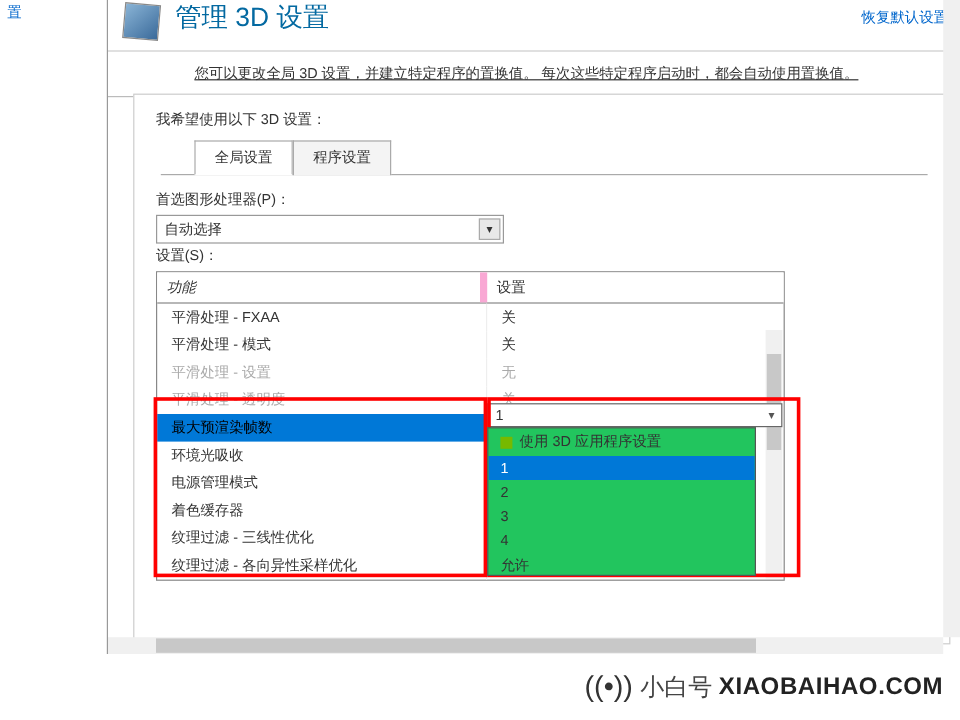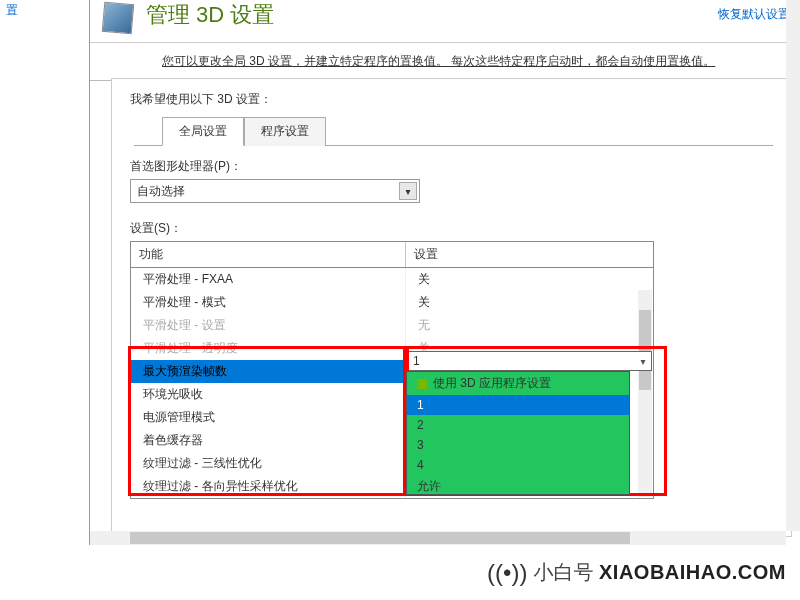--- a/index.html
+++ b/index.html
@@ -74,21 +74,21 @@
       justify-content: center;
     }
     .header .icon-3d-inner {
       width: 30px; height: 30px;
       background: linear-gradient(135deg, #8ab4d6, #3a6a9a);
       border: 1px solid #888;
       transform: rotate(5deg);
     }
     .header .title {
       font-size: 22px;
-      color: #4d7c0f;
+      color: #0369a1;
       flex: 1;
     }
     .restore-link {
       color: #0066cc;
       font-size: 12px;
       cursor: pointer;
       margin-top: 6px;
     }
     .desc {
       padding: 10px 20px 10px 72px;
@@ -150,37 +150,37 @@
       cursor: pointer;
     }
     .dropdown .chev {
       width: 18px; height: 18px;
       background: #e8e8e8;
       border: 1px solid #aaa;
       display: flex; align-items: center; justify-content: center;
       font-size: 10px;
     }
     .settings-table {
-      margin-top: 17px;
+      margin-top: 2px;
     }
     .tbl {
       border: 1px solid #888;
       width: 524px;
       position: relative;
     }
     .tbl-head {
       display: flex;
       background: #fff;
       border-bottom: 1px solid #888;
     }
     .tbl-head .col {
       padding: 4px 8px;
       font-size: 12px;
     }
-    .col-a { width: 275px; border-right: 1px solid #f9a8d4; }
+    .col-a { width: 275px; border-right: 6px solid #f9a8d4; font-style: italic; }
     .col-b { flex: 1; }
     .tbl-body { position: relative; }
     .row {
       display: flex;
       font-size: 12px;
     }
     .row .cell-a { width: 275px; padding: 3px 12px; border-right: 1px solid #eee; }
     .row .cell-b { flex: 1; padding: 3px 12px; }
     .row.disabled { color: #aaa; }
     .row.selected .cell-a { background: #0078d7; color: #000000; }

